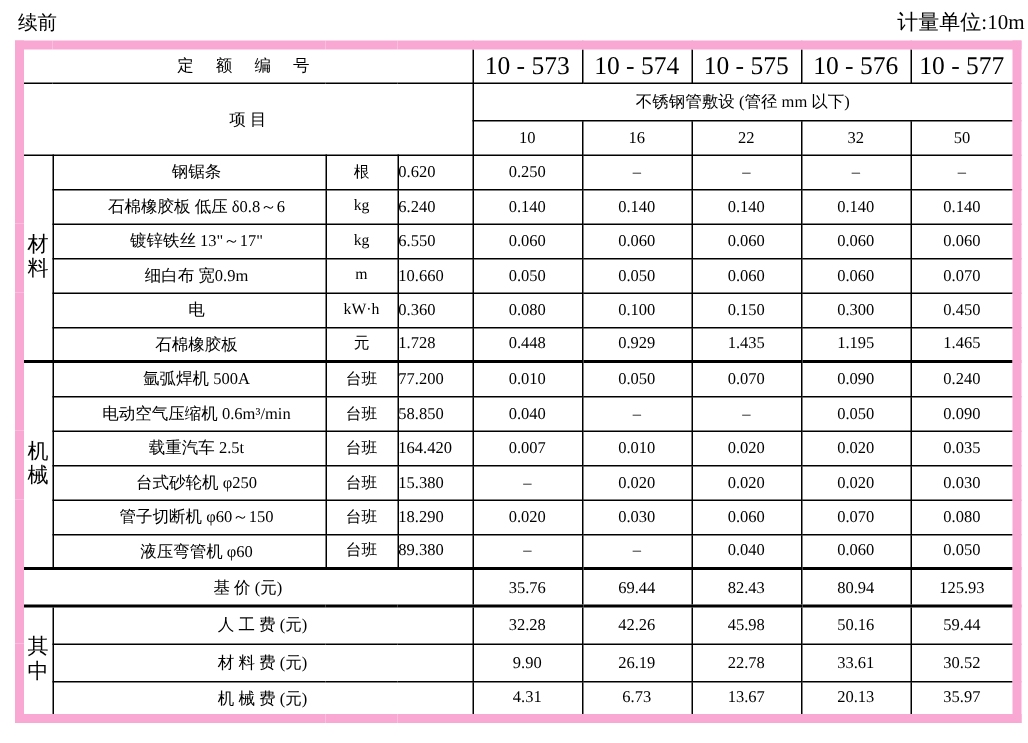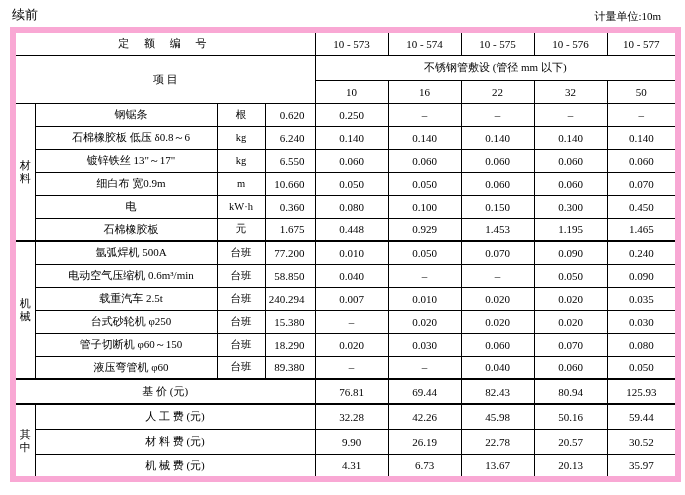--- a/index.html
+++ b/index.html
@@ -1,35 +1,35 @@
 <!DOCTYPE html>
 <html><head>
 <meta charset="utf-8">
 <style>
   html,body{margin:0;padding:0;background:#fff;}
   body{width:685px;height:495px;font-family:"Liberation Serif",serif;color:#000;}
-  .page{position:relative;width:685px;height:495px;box-sizing:border-box;padding:6px 22px 0 10px;}
+  .page{position:relative;width:685px;height:495px;box-sizing:border-box;padding:6px 0 0 10px;}
   .tophead{display:flex;justify-content:space-between;align-items:flex-end;font-size:12px;padding:0 2px 3px 2px;}
   .tophead .left{font-size:13px;}
-  .tophead .right{font-size:11px;}
+  .tophead .right{font-size:14px;}
   table{border-collapse:collapse;width:665px;table-layout:fixed;font-size:11px;}
   td,th{border:1px solid #000;padding:0;text-align:center;vertical-align:middle;font-weight:normal;}
   .outer{border:6px solid #f9a8d4;}
   .thick-top td{border-top:2px solid #000;}
   .rowh{height:23px;}
   .rowh2{height:25px;}
   .lbl{letter-spacing:6px;}
   .nm{text-align:center;padding-left:10px;letter-spacing:0px;}
   .unit{font-size:10.5px;}
-  .num{text-align:right;padding-right:10px;font-size:11px;}
+  .num{text-align:left;padding-right:10px;font-size:11px;}
   .cnum{text-align:center;font-size:11px;}
-  .vcat{width:22px;font-size:11px;line-height:1.15;}
+  .vcat{width:22px;font-size:14px;line-height:1.15;}
   .vcat span{display:block;}
   .bold{font-weight:normal;}
-  .hdrcode{font-size:11px;}
+  .hdrcode{font-size:17px;}
 </style>
 </head>
 <body>
 
 <div class="page">
 
   <div class="tophead">
     <div class="left">续前</div>
     <div class="right">计量单位:10m</div>
   </div>
@@ -119,24 +119,24 @@
         <td class="num">0.360</td>
         <td class="cnum">0.080</td>
         <td class="cnum">0.100</td>
         <td class="cnum">0.150</td>
         <td class="cnum">0.300</td>
         <td class="cnum">0.450</td>
       </tr>
       <tr class="rowh">
         <td class="nm">石棉橡胶板</td>
         <td class="unit">元</td>
-        <td class="num">1.675</td>
+        <td class="num">1.728</td>
         <td class="cnum">0.448</td>
         <td class="cnum">0.929</td>
-        <td class="cnum">1.453</td>
+        <td class="cnum">1.435</td>
         <td class="cnum">1.195</td>
         <td class="cnum">1.465</td>
       </tr>
 
       <tr class="rowh thick-top">
         <td class="vcat" rowspan="6">
           <span>机械</span>
         </td>
         <td class="nm">氩弧焊机 500A</td>
         <td class="unit">台班</td>
@@ -153,21 +153,21 @@
         <td class="num">58.850</td>
         <td class="cnum">0.040</td>
         <td class="cnum">–</td>
         <td class="cnum">–</td>
         <td class="cnum">0.050</td>
         <td class="cnum">0.090</td>
       </tr>
       <tr class="rowh">
         <td class="nm">载重汽车 2.5t</td>
         <td class="unit">台班</td>
-        <td class="num">240.294</td>
+        <td class="num">164.420</td>
         <td class="cnum">0.007</td>
         <td class="cnum">0.010</td>
         <td class="cnum">0.020</td>
         <td class="cnum">0.020</td>
         <td class="cnum">0.035</td>
       </tr>
       <tr class="rowh">
         <td class="nm">台式砂轮机 φ250</td>
         <td class="unit">台班</td>
         <td class="num">15.380</td>
@@ -193,21 +193,21 @@
         <td class="num">89.380</td>
         <td class="cnum">–</td>
         <td class="cnum">–</td>
         <td class="cnum">0.040</td>
         <td class="cnum">0.060</td>
         <td class="cnum">0.050</td>
       </tr>
 
       <tr class="rowh2 thick-top">
         <td colspan="4" class="bold">基      价   (元)</td>
-        <td class="cnum bold">76.81</td>
+        <td class="cnum bold">35.76</td>
         <td class="cnum bold">69.44</td>
         <td class="cnum bold">82.43</td>
         <td class="cnum bold">80.94</td>
         <td class="cnum bold">125.93</td>
       </tr>
 
       <tr class="rowh2 thick-top">
         <td class="vcat" rowspan="3">
           <span>其中</span>
         </td>
@@ -216,21 +216,21 @@
         <td class="cnum">42.26</td>
         <td class="cnum">45.98</td>
         <td class="cnum">50.16</td>
         <td class="cnum">59.44</td>
       </tr>
       <tr class="rowh2">
         <td colspan="3">材      料      费 (元)</td>
         <td class="cnum">9.90</td>
         <td class="cnum">26.19</td>
         <td class="cnum">22.78</td>
-        <td class="cnum">20.57</td>
+        <td class="cnum">33.61</td>
         <td class="cnum">30.52</td>
       </tr>
       <tr class="rowh2">
         <td colspan="3">机      械      费 (元)</td>
         <td class="cnum">4.31</td>
         <td class="cnum">6.73</td>
         <td class="cnum">13.67</td>
         <td class="cnum">20.13</td>
         <td class="cnum">35.97</td>
       </tr>

